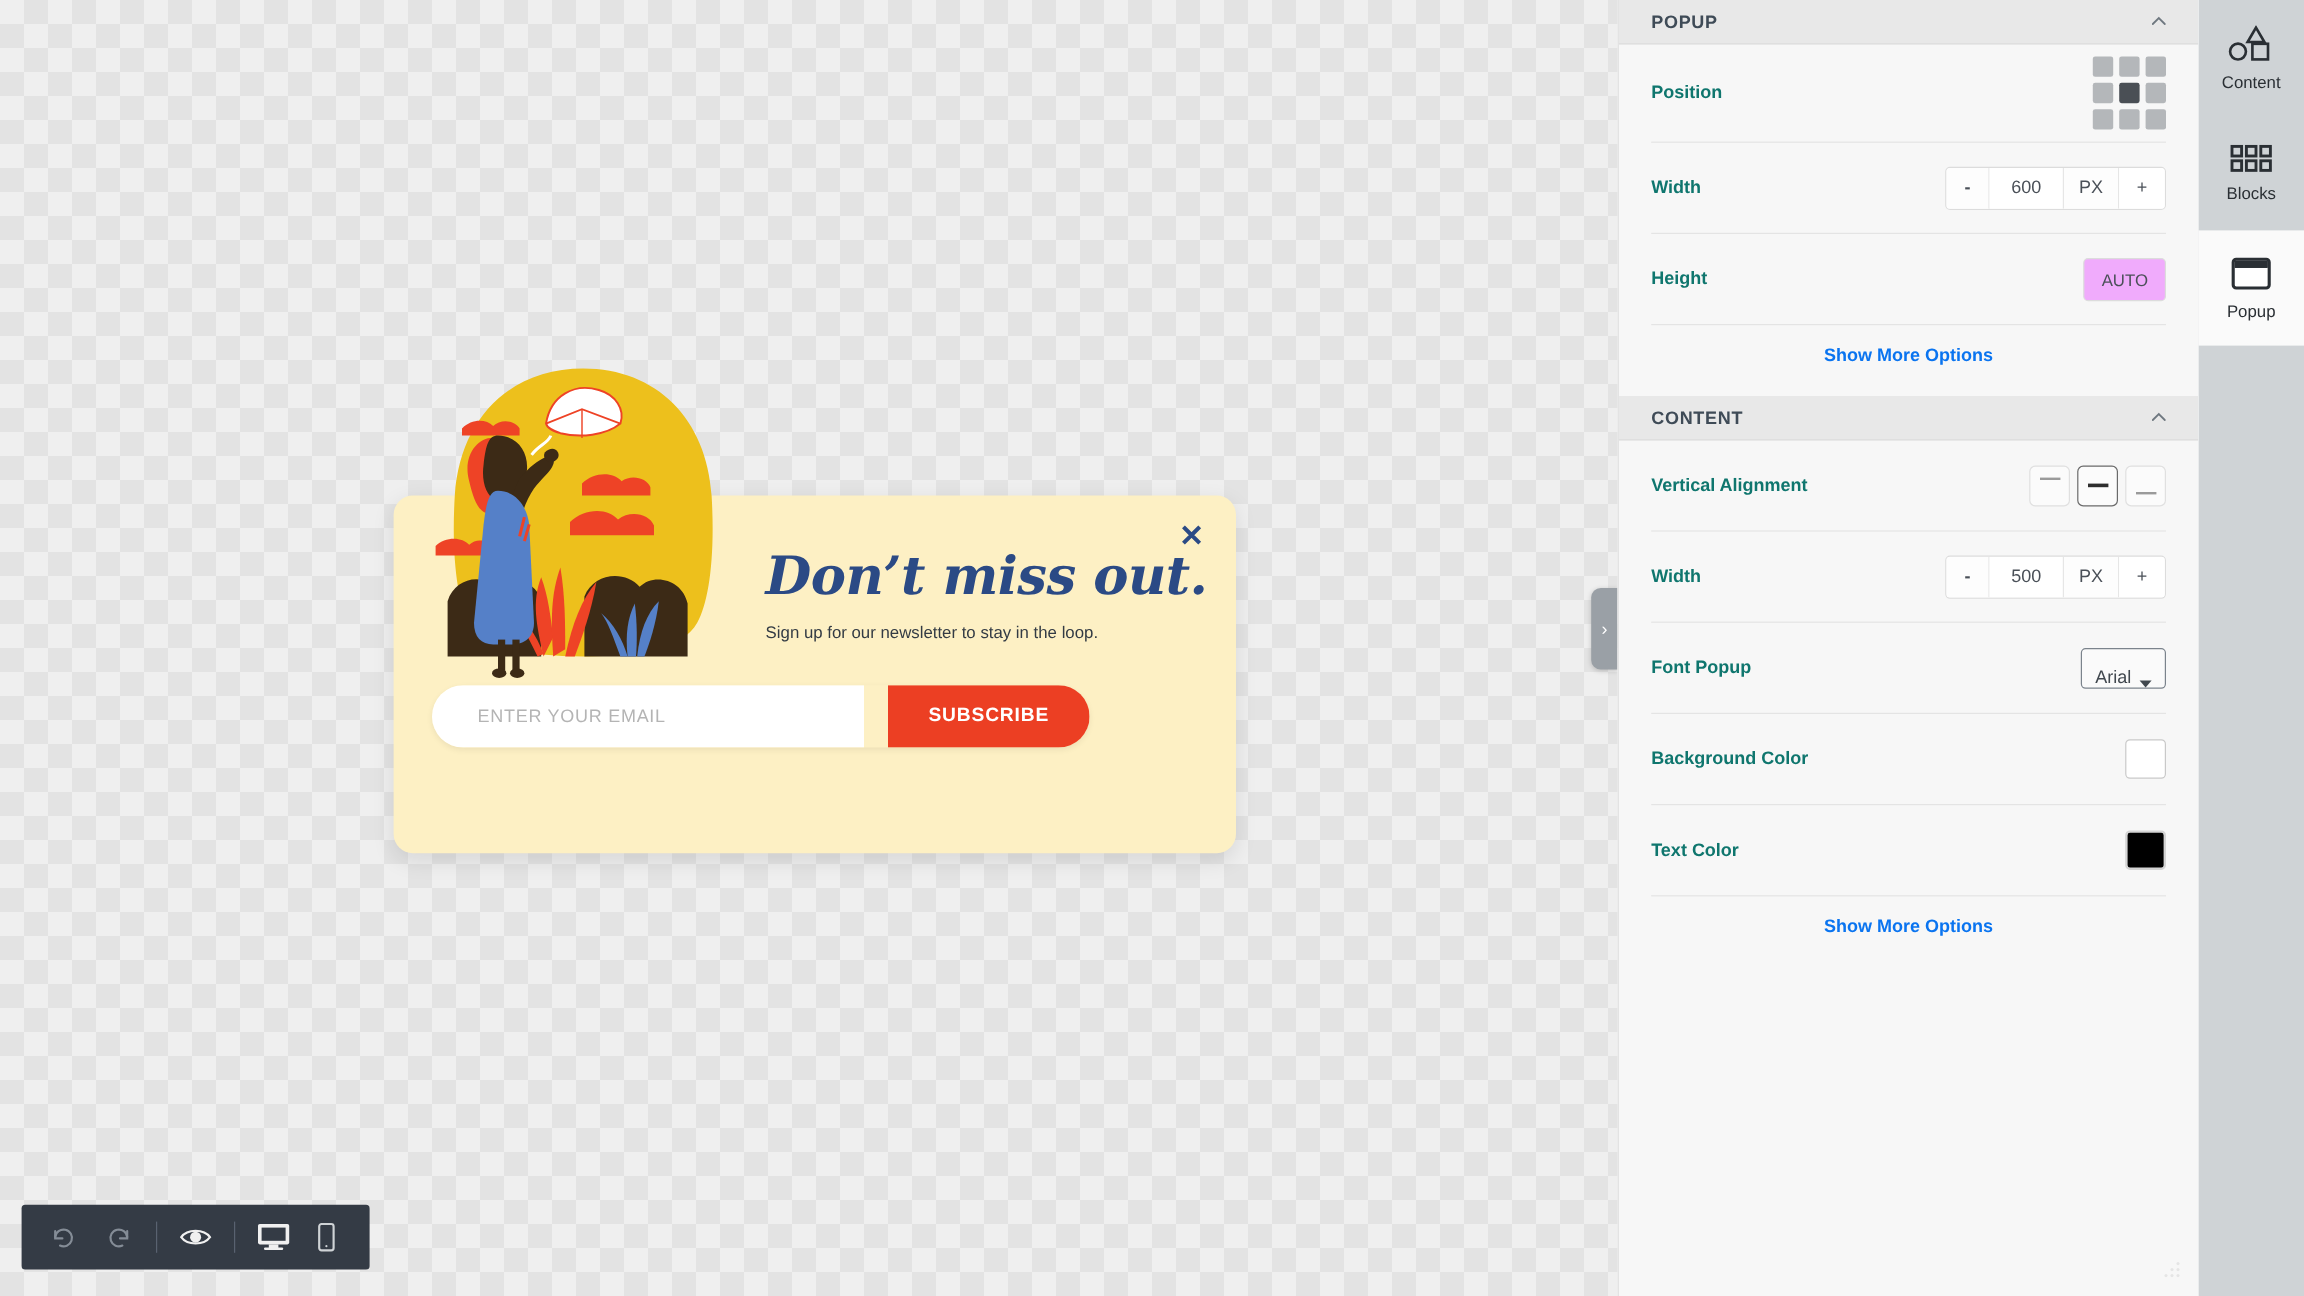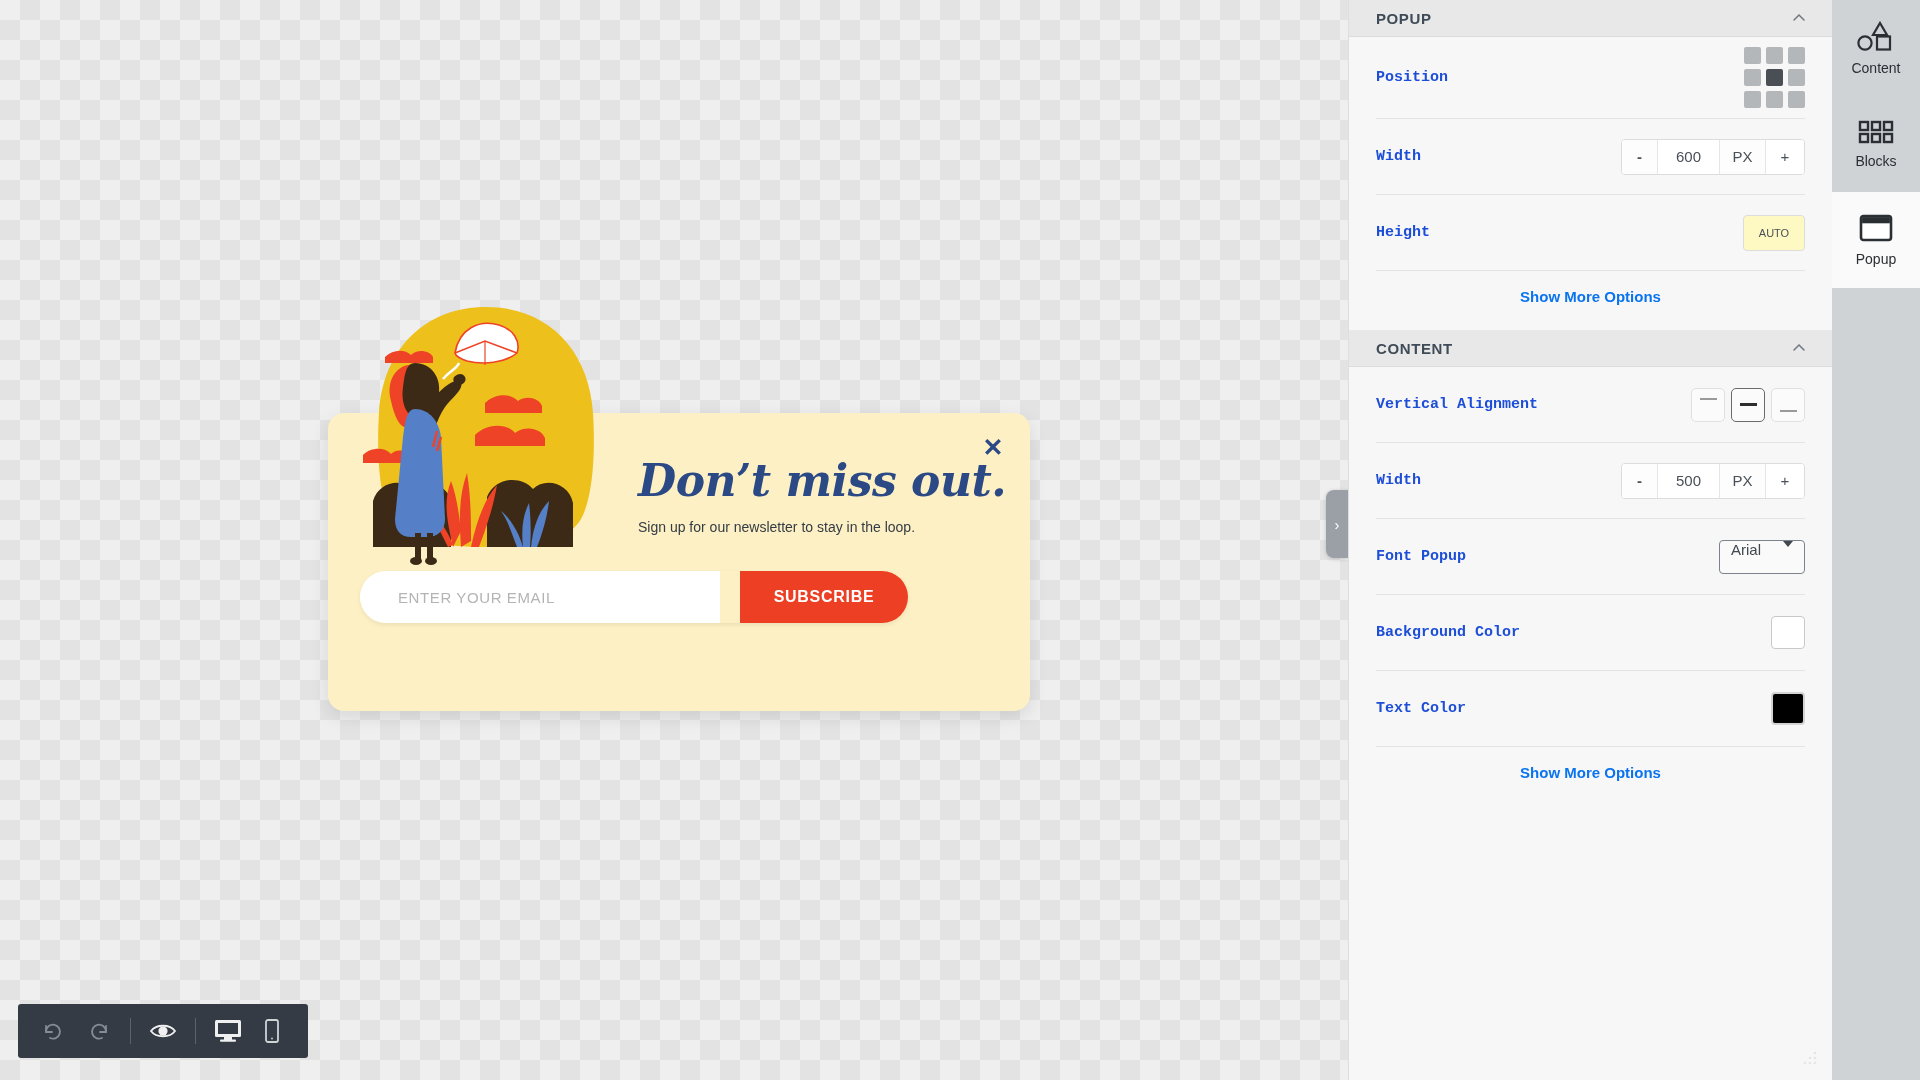--- a/index.html
+++ b/index.html
@@ -182,22 +182,21 @@
     justify-content: space-between;
     min-height: 76px;
     margin: 0 27px;
     border-bottom: 1px solid #e4e4e4;
     padding: 10px 0;
   }
   .row:last-child { border-bottom: none; }
   .row .label {
     font-size: 15px;
     font-weight: 700;
-    color: #1d4ed8;
-    font-family: Liberation Mono, monospace;
+    color: #0f766e;
   }
 
   .more-link {
     text-align: center;
     color: #0a74f0;
     font-size: 15px;
     font-weight: 700;
     padding: 17px 0 25px;
     cursor: pointer;
   }
@@ -234,23 +233,23 @@
   .stepper > div:last-child { border-right: none; }
   .stepper .minus { width: 36px; cursor: pointer; font-weight: 700; }
   .stepper .val { width: 62px; background: #fff; cursor: text; }
   .stepper .unit { width: 46px; cursor: pointer; }
   .stepper .plus { width: 38px; background: #fff; cursor: pointer; }
 
   .pill-btn {
     min-width: 62px; height: 36px;
     border: 1px solid #dcdcdc;
     border-radius: 4px;
-    background: #fef9c3;
+    background: #f0abfc;
     color: #4a5058;
-    font-size: 11px;
+    font-size: 14px;
     display: flex; align-items: center; justify-content: center;
     padding: 0 14px;
     cursor: pointer;
     font-family: "Liberation Sans", sans-serif;
   }
 
   .align-group { display: flex; gap: 6px; }
   .align-btn {
     width: 34px; height: 34px;
     border: 1px solid #e0e0e0;
@@ -274,21 +273,21 @@
   .vb.a-middle i { top: 50%; margin-top: -1.5px; height: 3px; }
   .vb.a-bottom i { bottom: 9px; }
 
   .font-select {
     height: 34px;
     border: 1px solid #7b838c;
     border-radius: 4px;
     background: #fafafa;
     color: #41484f;
     font-size: 15px;
-    display: flex; align-items: flex-start; gap: 22px;
+    display: flex; align-items: flex-end; gap: 7px;
     padding: 0 11px;
     cursor: pointer;
   }
   .caret {
     width: 0; height: 0;
     border-left: 5px solid transparent;
     border-right: 5px solid transparent;
     border-top: 6px solid #41484f;
   }
 

